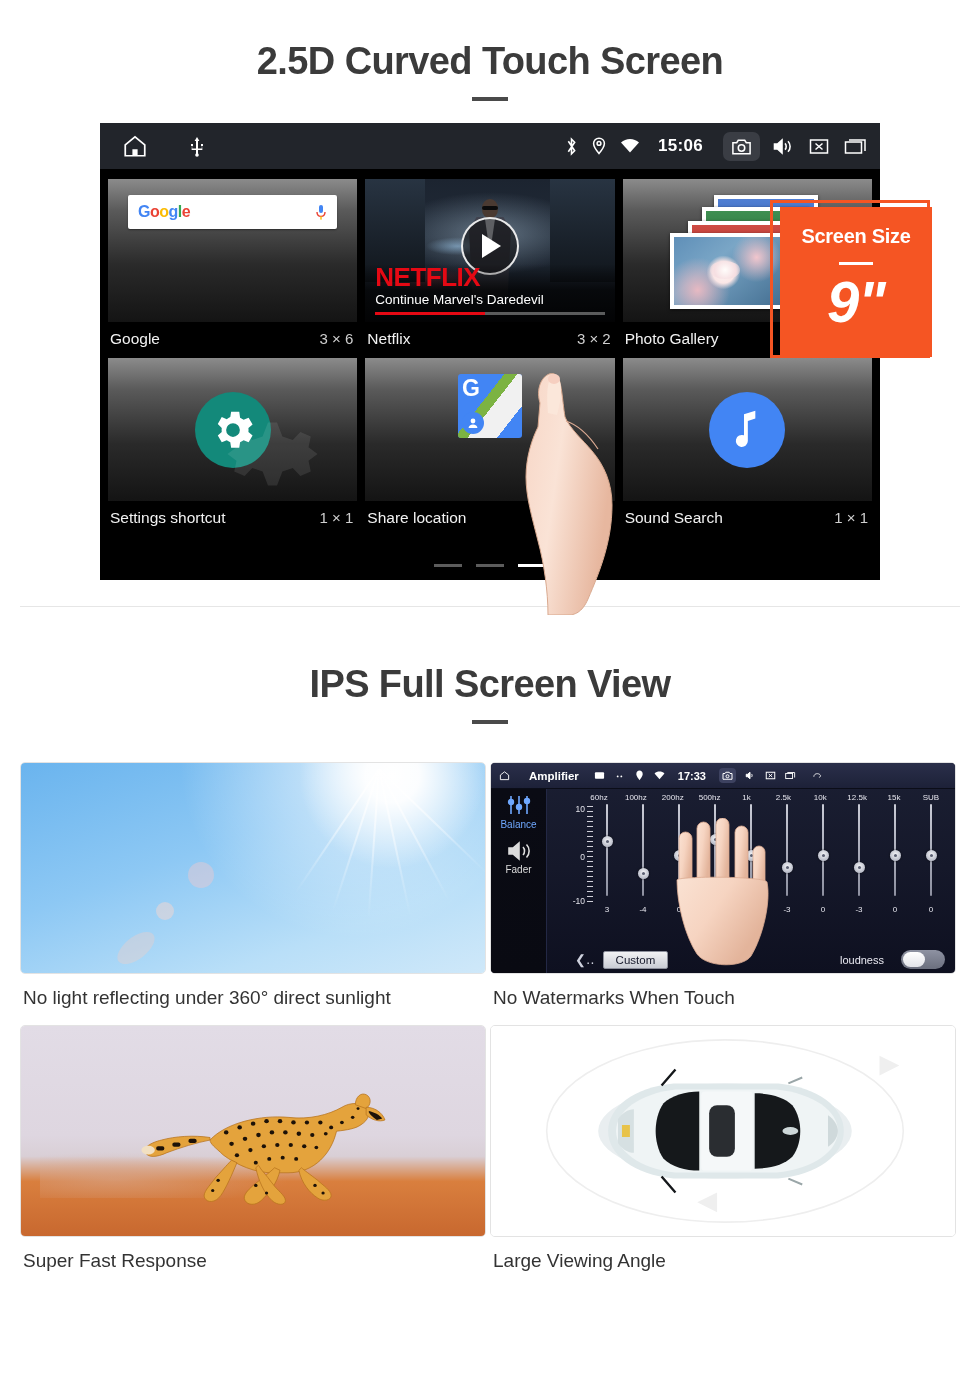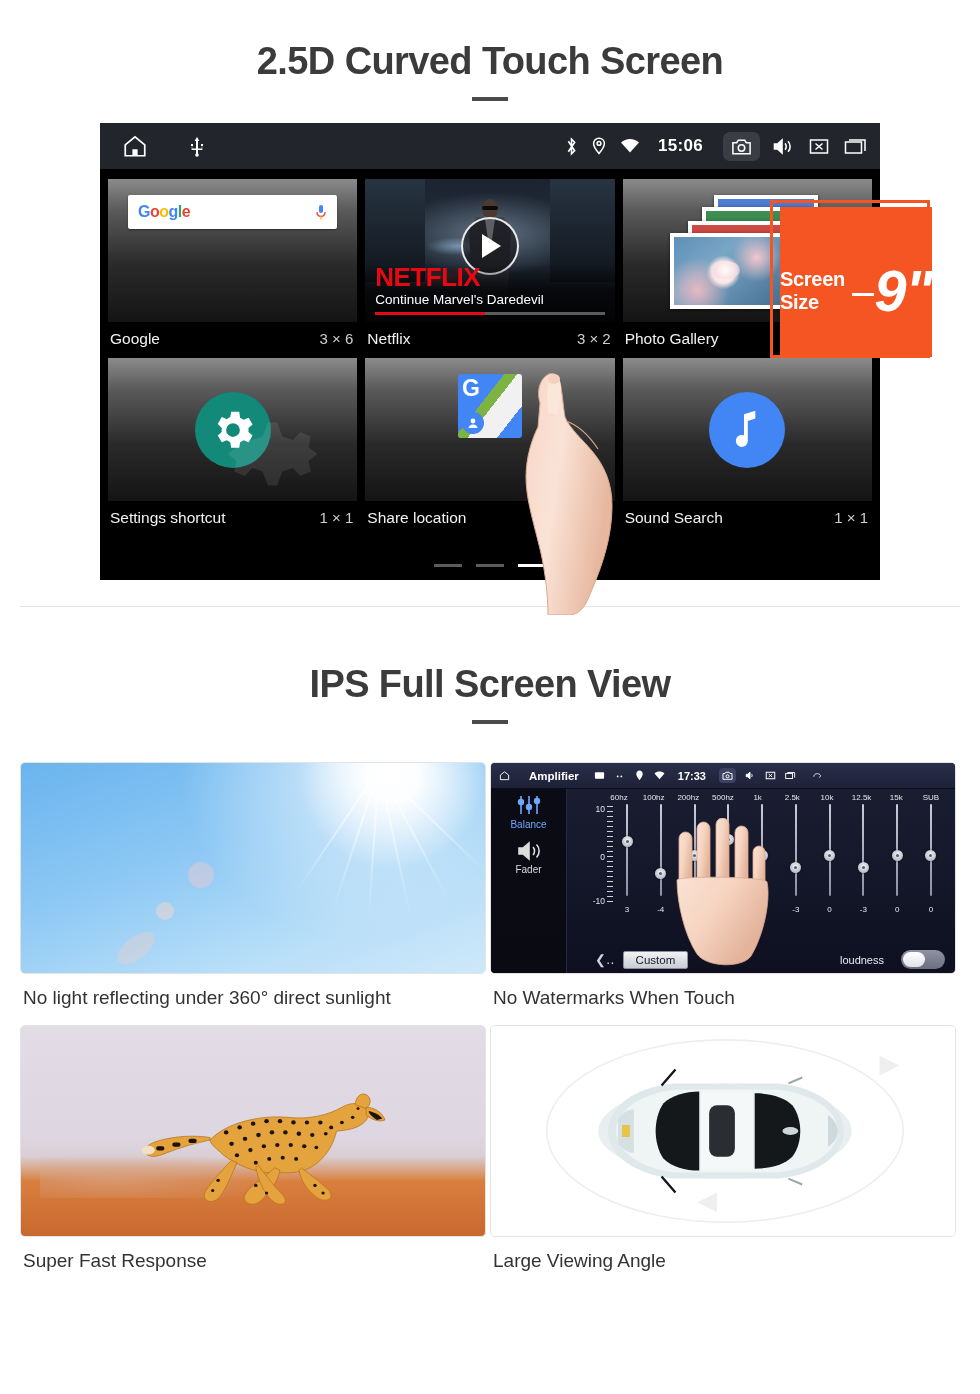--- a/index.html
+++ b/index.html
@@ -250,21 +250,21 @@
     position: absolute; left: 770px; top: 200px;
     width: 160px; height: 158px;
     border: 3px solid #F55523;
     z-index: 8;
   }
   .badge {
     position: absolute; left: 780px; top: 207px;
     width: 152px; height: 150px;
     background: #F55523;
     z-index: 9;
-    display: flex; flex-direction: row; align-items: center;
+    display: flex; flex-direction: column; align-items: center;
     padding-top: 18px;
   }
   .badge-title { color: #ffffff; font-size: 20px; font-weight: bold; letter-spacing: -0.3px; }
   .badge-rule { width: 34px; height: 3px; background: #ffffff; margin: 14px 0 8px; }
   .badge-value {
     color: #ffffff; font-size: 58px; font-weight: bold;
     font-style: italic; line-height: 1; letter-spacing: -1px;
   }
 
   
@@ -328,21 +328,21 @@
     display: flex; align-items: center; gap: 9px;
     padding: 0 8px;
     border-bottom: 1px solid #0b0d18;
   }
   .amp-title { font-size: 11.5px; font-weight: bold; margin: 0 6px 0 10px; }
   .amp-clock { font-size: 11px; font-weight: bold; margin: 0 4px; }
   .amp-sb .ic svg { width: 11px; height: 11px; }
   .amp-cam { background: #3d4260; border-radius: 4px; padding: 2px 3px; }
   .amp-body { display: flex; height: calc(100% - 26px); }
   .amp-side {
-    width: 76px; padding-top: 6px;
+    width: 56px; padding-top: 6px;
     display: flex; flex-direction: column; align-items: center; gap: 4px;
     background: linear-gradient(180deg, #0a0b14, #090a12);
     border-right: 1px solid #232845;
   }
   .amp-side .lbl { font-size: 10px; color: #6fa8ff; }
   .amp-side .lbl2 { font-size: 10px; color: #dcdcdc; margin-top: -2px; }
   .amp-main { flex: 1; position: relative; padding: 4px 6px 0 6px; }
   .eq-freqs {
     display: flex; justify-content: space-between;
     padding: 0 6px 0 34px; font-size: 8px; color: #e6e6ee;

